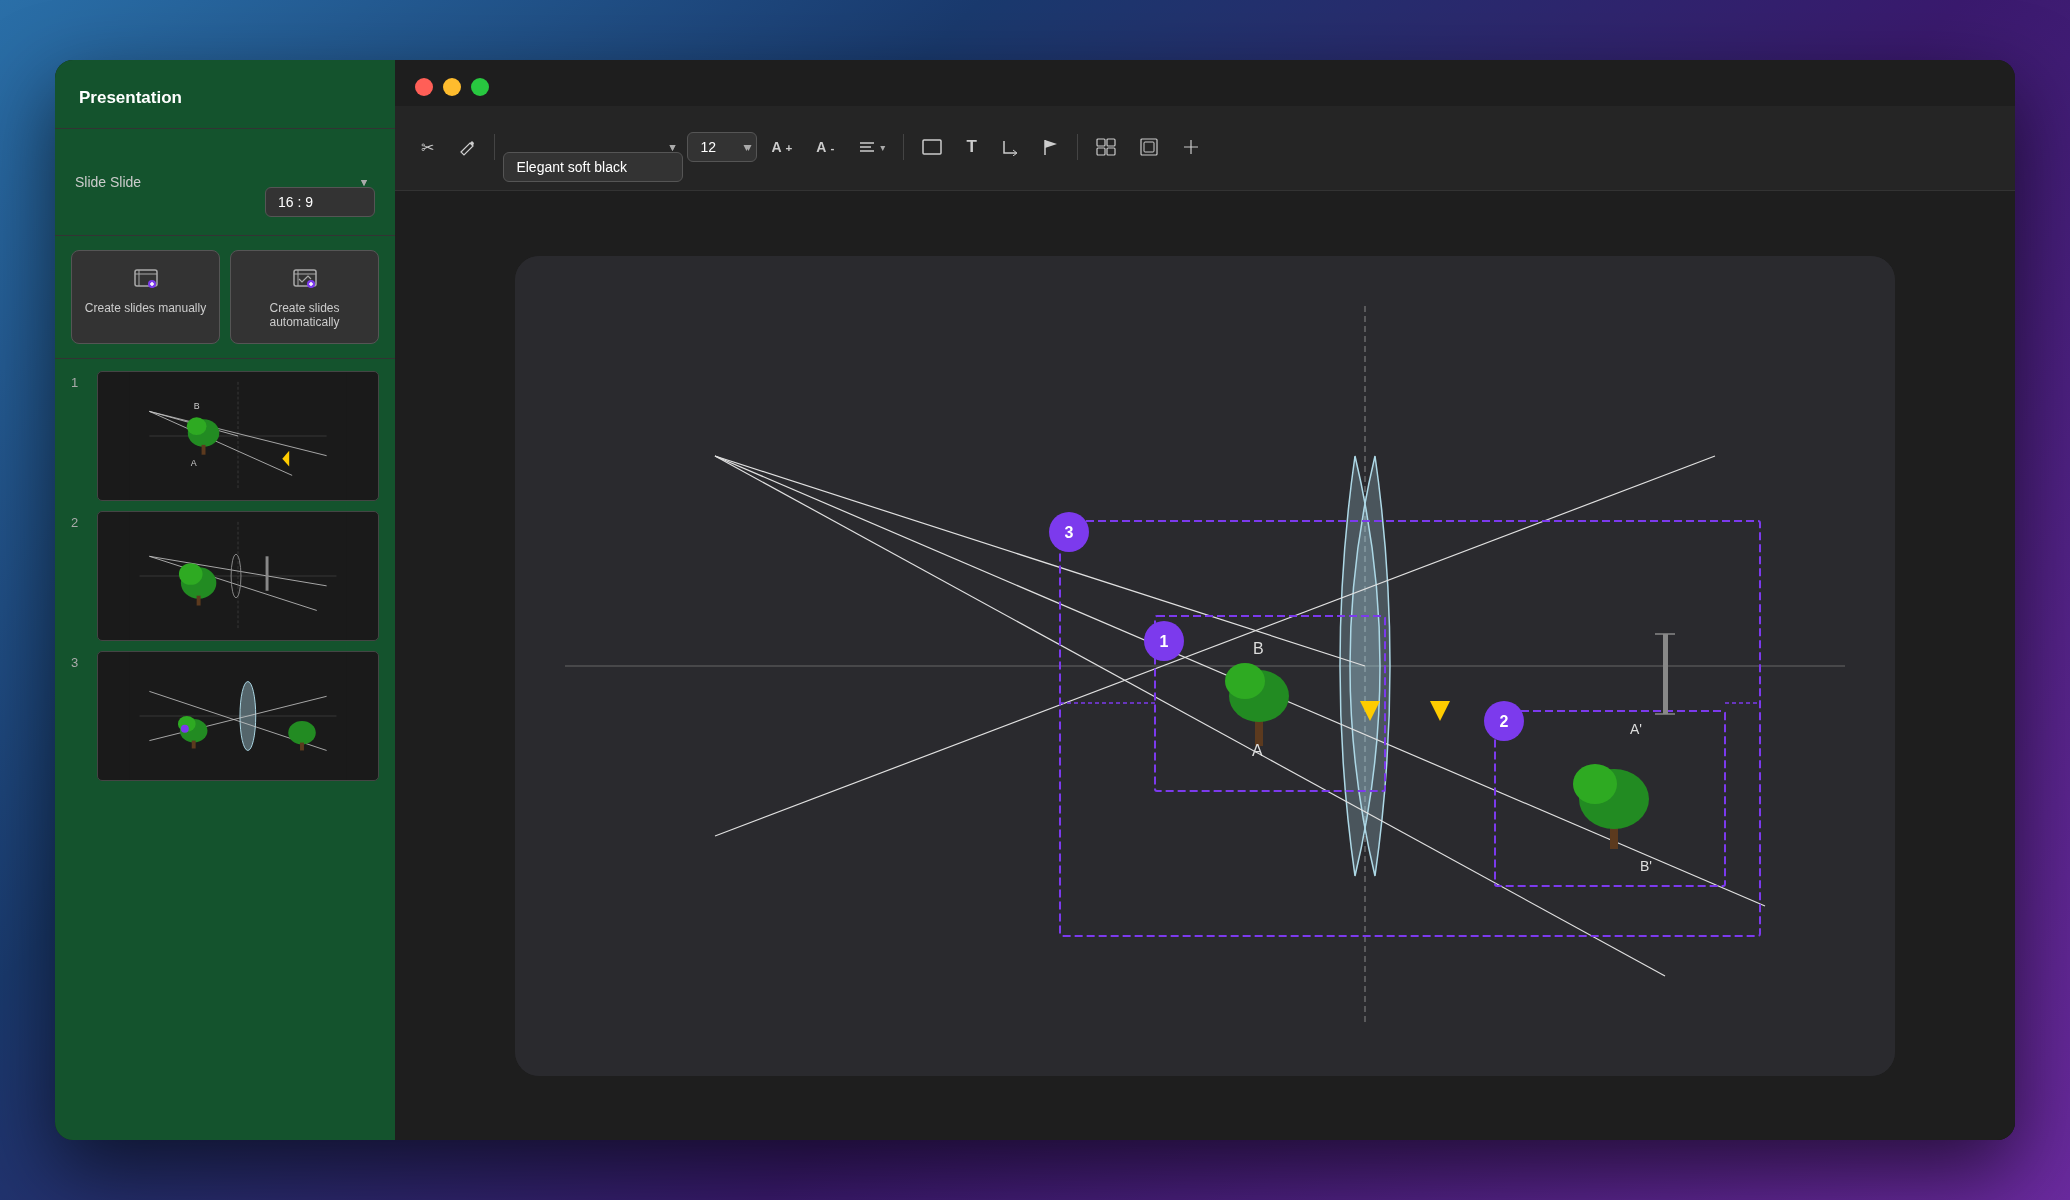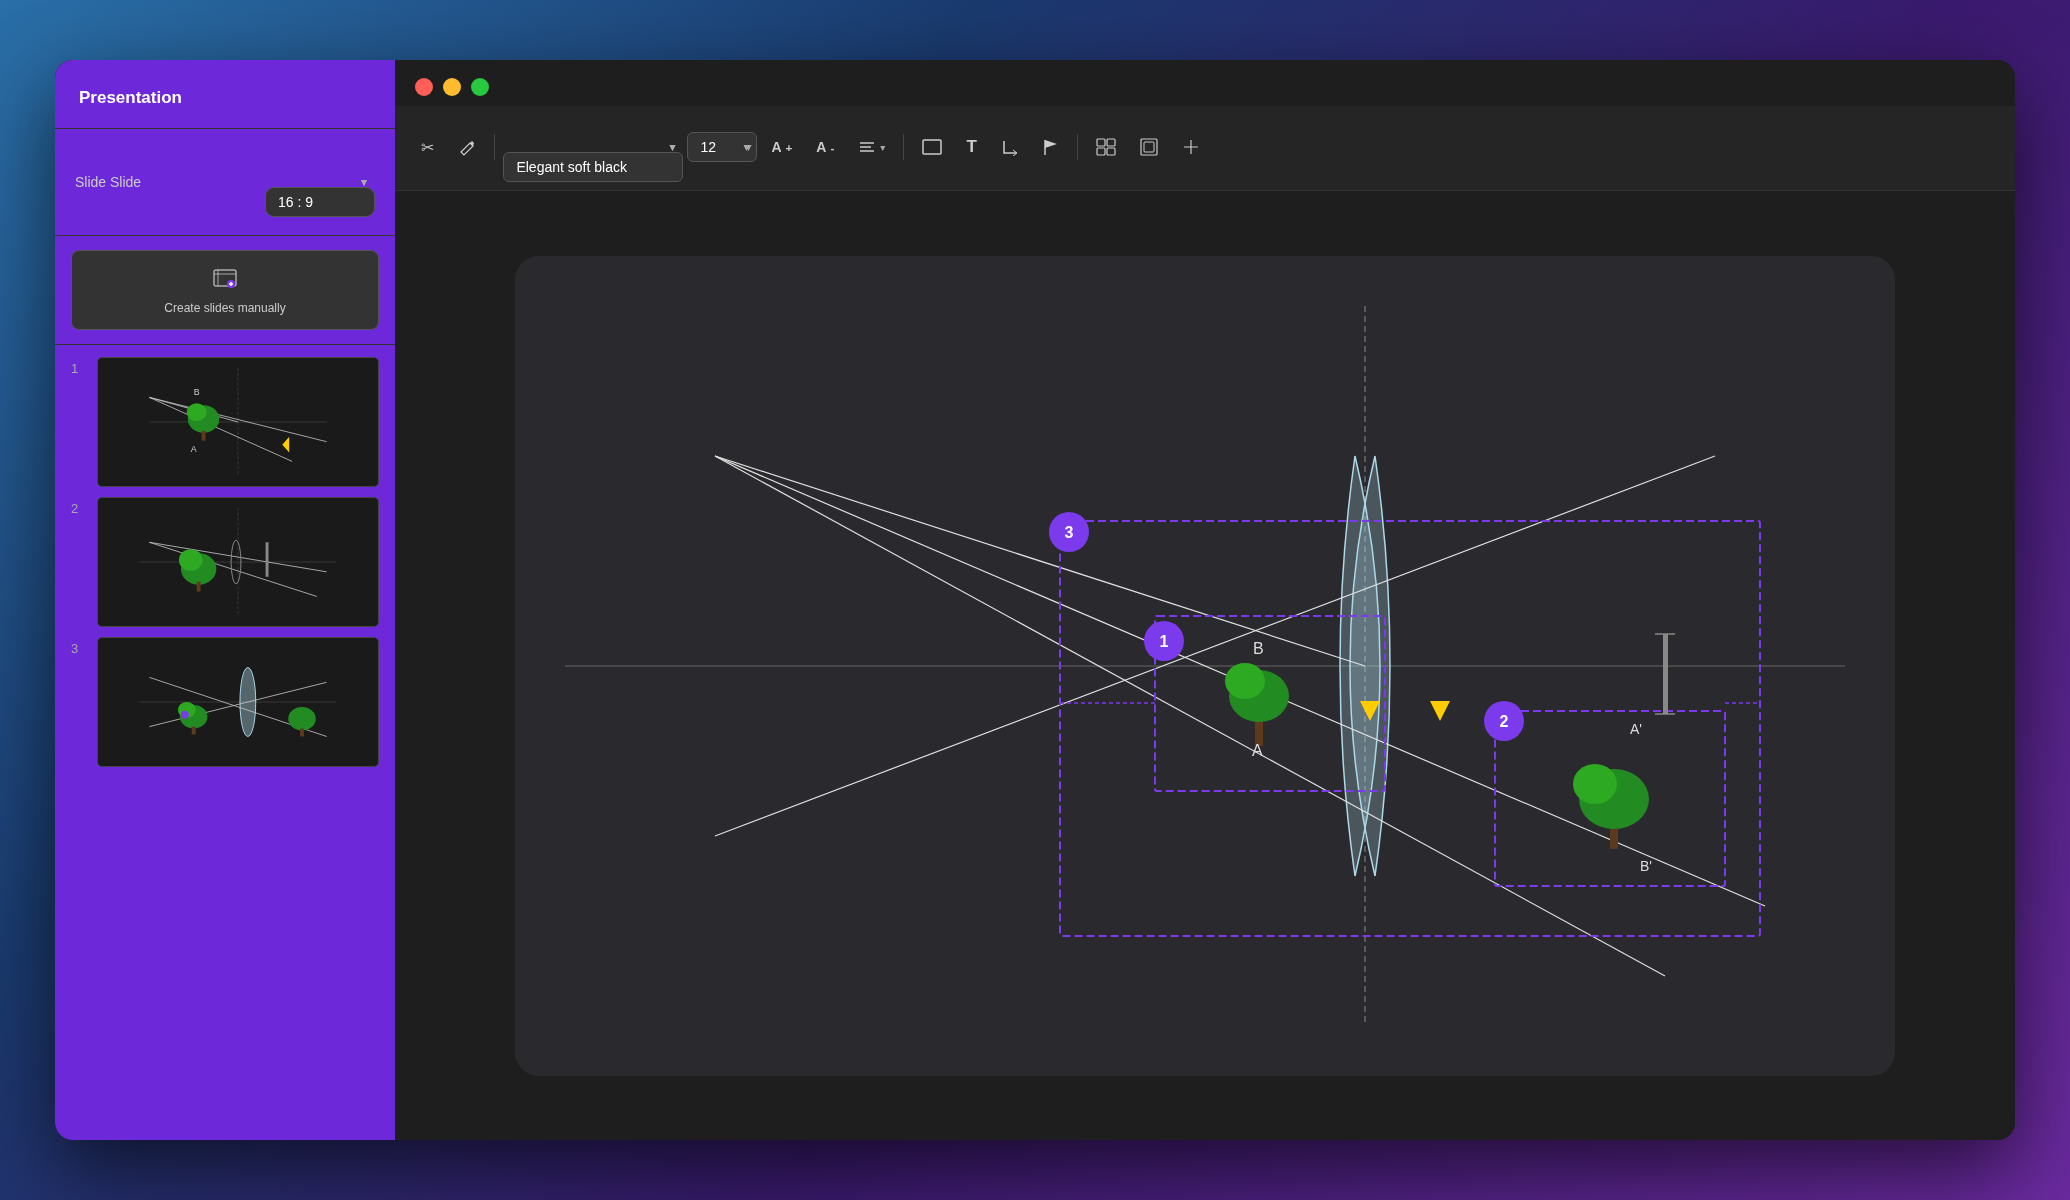--- a/index.html
+++ b/index.html
@@ -22,21 +22,21 @@
       display: flex;
       flex-direction: row;
       overflow: hidden;
       box-shadow: 0 30px 80px rgba(0,0,0,0.6);
     }
 
     
     .sidebar {
       width: 340px;
       min-width: 340px;
-      background: #6d28d9;
+      background: #14532d;
       display: flex;
       flex-direction: column;
       padding: 0;
     }
 
     .sidebar-title {
       color: #ffffff;
       font-size: 17px;
       font-weight: 600;
       padding: 28px 24px 20px;
@@ -265,41 +265,54 @@
 <body>
 
 <div class="app-window">
 
   <div class="sidebar">
     <div class="sidebar-title">Presentation</div>
 
     <div class="slide-size-row">
       <span class="slide-size-label">Slide Slide</span>
       <div class="select-wrapper">
-        <select class="font-selector" style="min-width:110px;border-radius:9px;">
+        <select class="font-selector" style="min-width:110px;">
           <option>16 : 9</option>
           <option>4 : 3</option>
           <option>Custom</option>
         </select>
         <span style="position:absolute;right:8px;top:50%;transform:translateY(-50%);color:#aaa;pointer-events:none;font-size:12px;">▾</span>
       </div>
     </div>
 
     <div class="create-buttons">
       <button class="create-btn">
         <svg viewBox="0 0 28 28" fill="none" xmlns="http://www.w3.org/2000/svg">
           <rect x="3" y="5" width="22" height="16" rx="2" stroke="#aaa" stroke-width="1.5" fill="none"></rect>
           <line x1="3" y1="9" x2="25" y2="9" stroke="#aaa" stroke-width="1"></line>
           <line x1="7" y1="5" x2="7" y2="21" stroke="#aaa" stroke-width="1"></line>
           <circle cx="20" cy="19" r="4" fill="#7c3aed"></circle>
           <line x1="20" y1="17" x2="20" y2="21" stroke="white" stroke-width="1.5"></line>
           <line x1="18" y1="19" x2="22" y2="19" stroke="white" stroke-width="1.5"></line>
         </svg>
         <span>Create slides manually</span>
       </button>
+      <button class="create-btn">
+        <svg viewBox="0 0 28 28" fill="none" xmlns="http://www.w3.org/2000/svg">
+          <rect x="3" y="5" width="22" height="16" rx="2" stroke="#aaa" stroke-width="1.5" fill="none"></rect>
+          <line x1="3" y1="9" x2="25" y2="9" stroke="#aaa" stroke-width="1"></line>
+          <line x1="7" y1="5" x2="7" y2="21" stroke="#aaa" stroke-width="1"></line>
+          <path d="M14 14 L17 11 L20 14" stroke="#aaa" stroke-width="1.2" fill="none"></path>
+          <path d="M14 14 L11 17 L8 14" stroke="#aaa" stroke-width="1.2" fill="none"></path>
+          <circle cx="20" cy="19" r="4" fill="#7c3aed"></circle>
+          <line x1="20" y1="17" x2="20" y2="21" stroke="white" stroke-width="1.5"></line>
+          <line x1="18" y1="19" x2="22" y2="19" stroke="white" stroke-width="1.5"></line>
+        </svg>
+        <span>Create slides automatically</span>
+      </button>
     </div>
 
     <div class="slides-list">
 
       <div class="slide-item">
         <span class="slide-number">1</span>
         <div class="slide-thumb">
           <svg viewBox="0 0 220 130" xmlns="http://www.w3.org/2000/svg">
             <rect width="220" height="130" fill="#1a1a1a"></rect>
 

